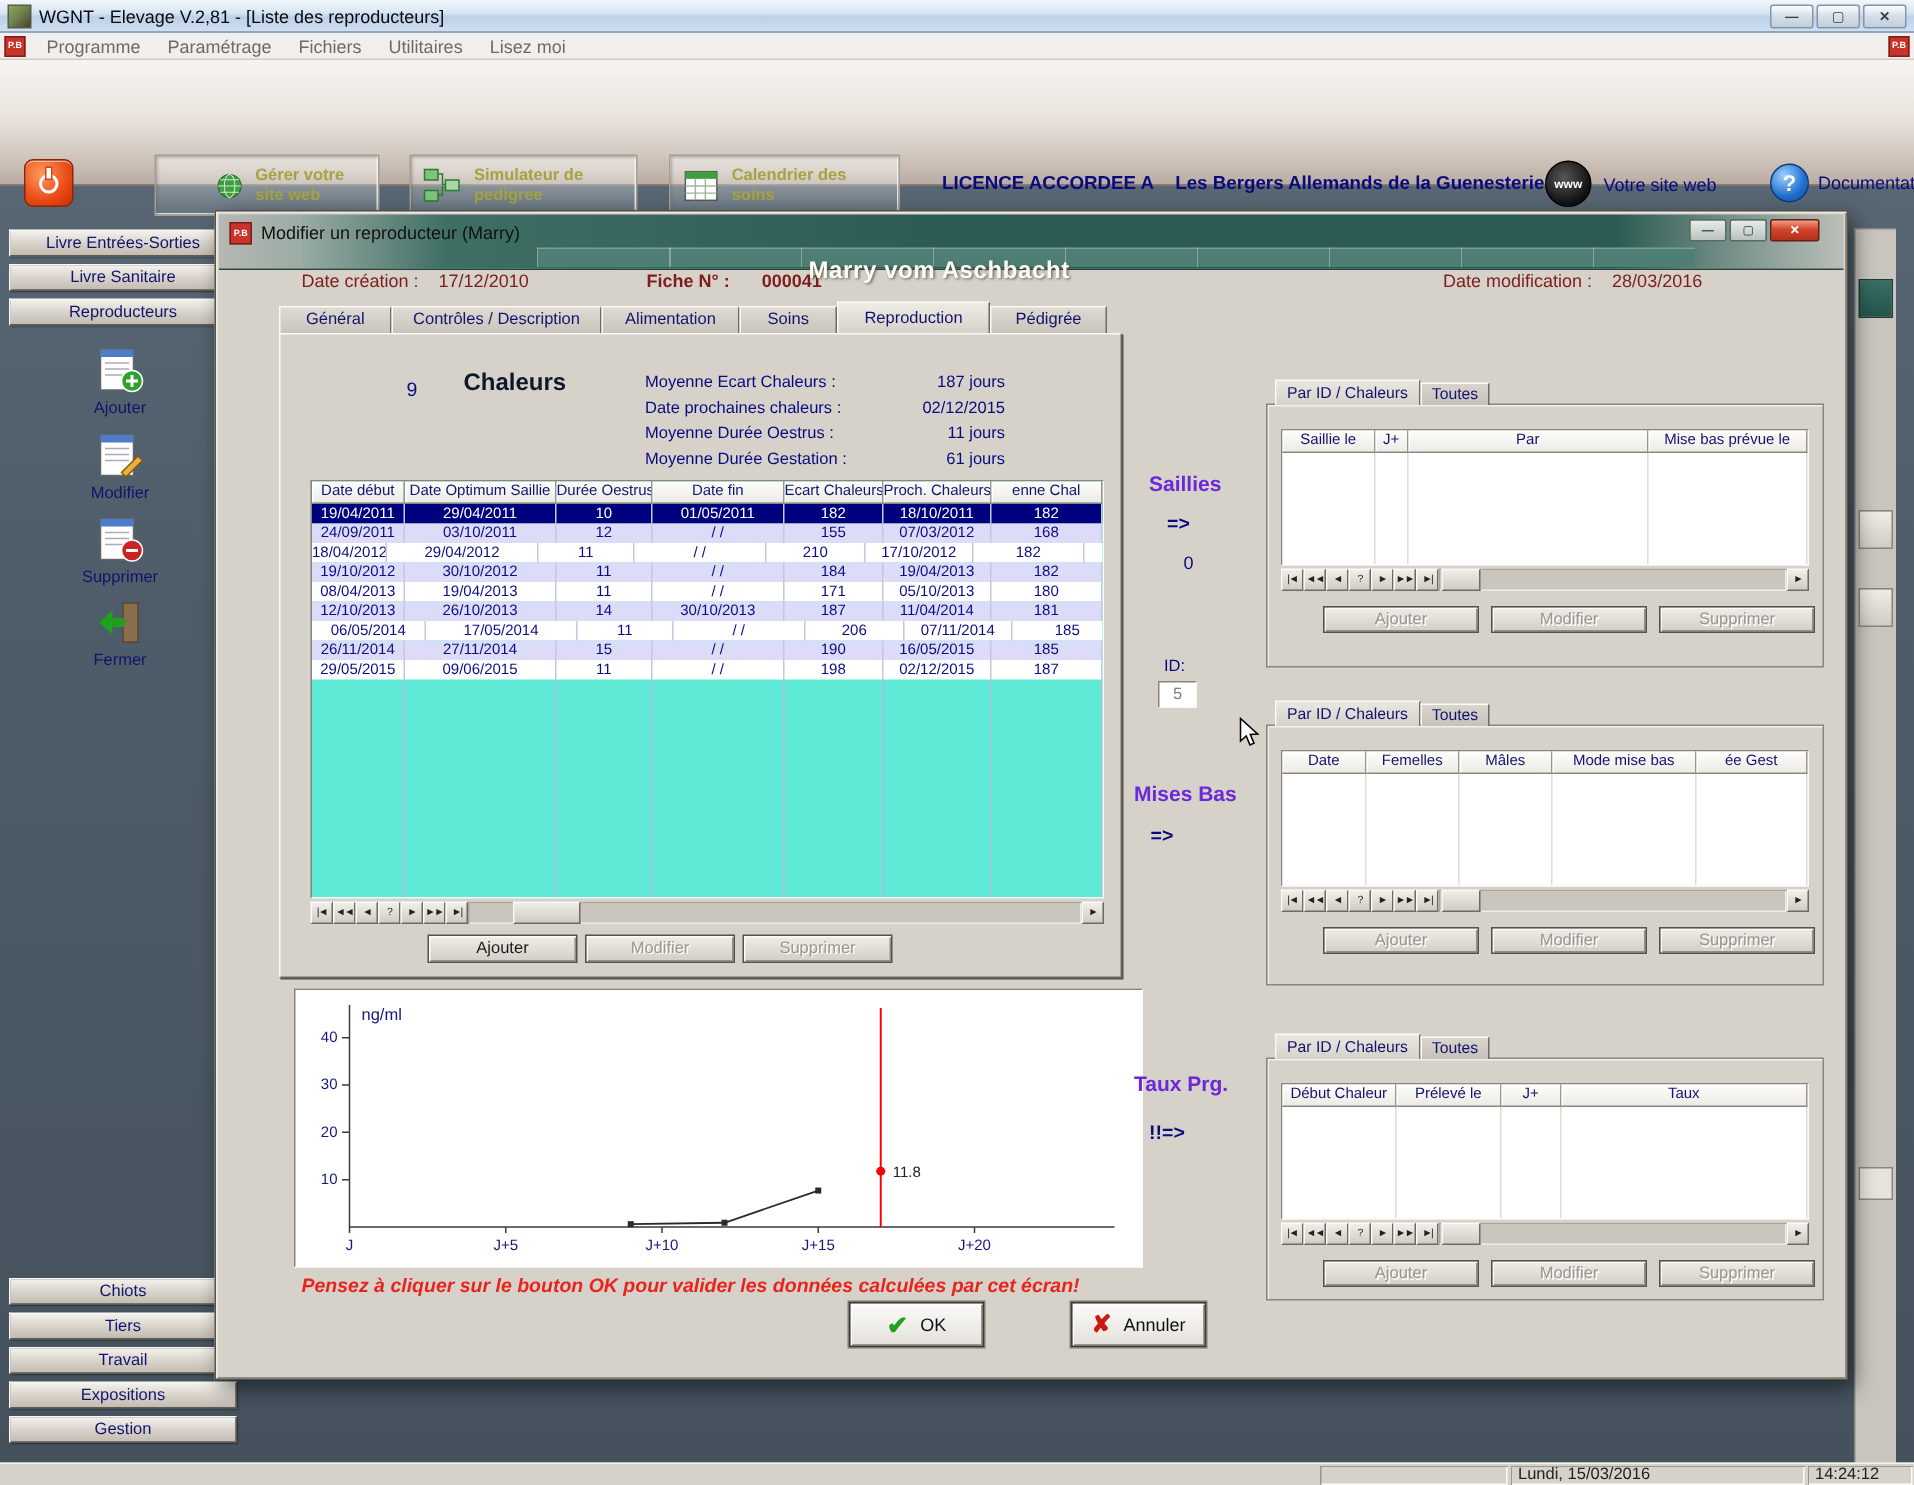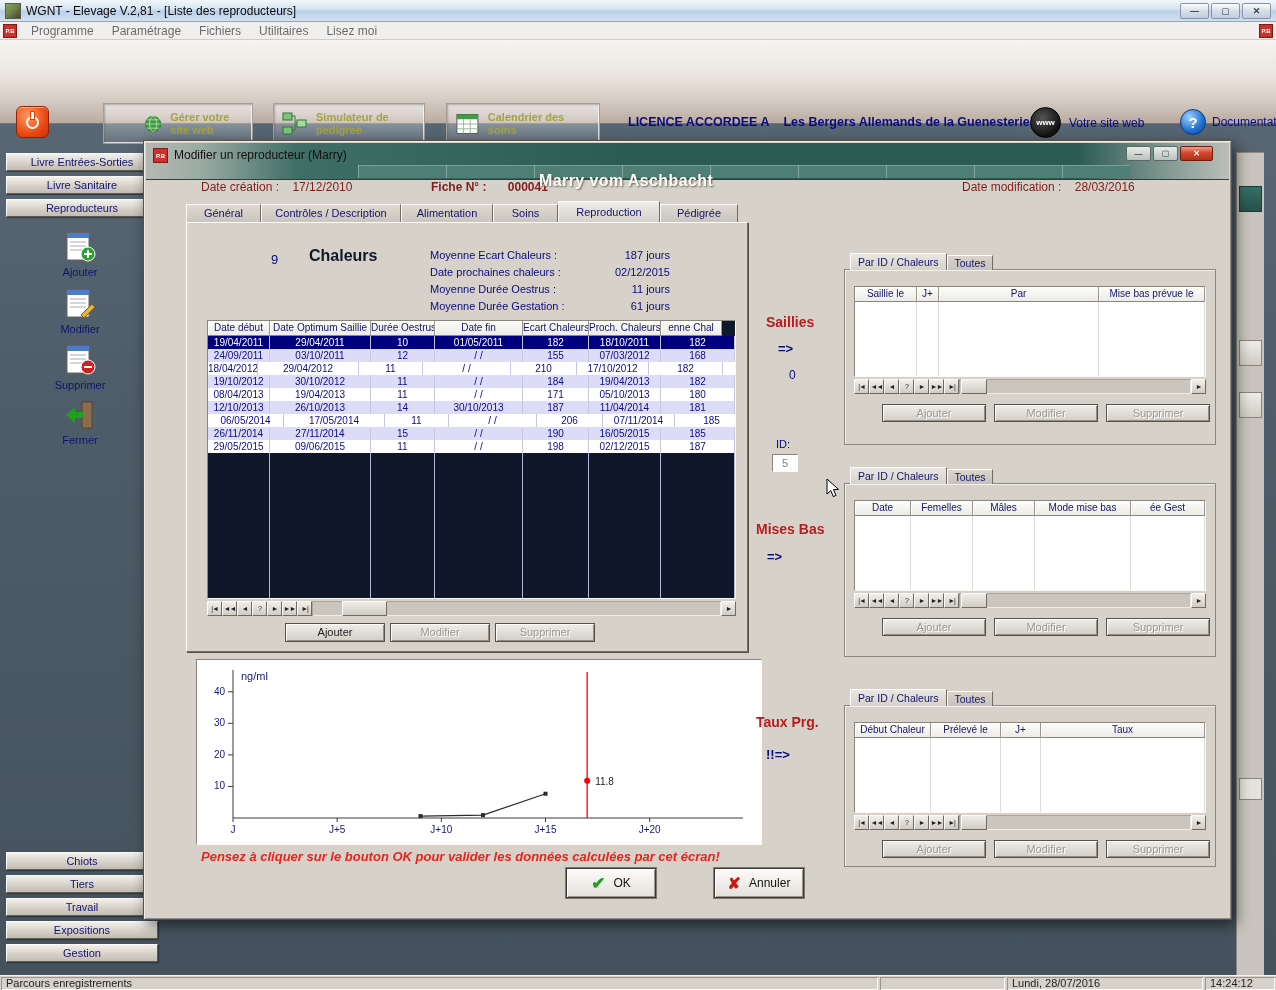--- a/index.html
+++ b/index.html
@@ -68,21 +68,21 @@
 .tabs{position:absolute;left:42px;top:60px;height:21px;display:flex;align-items:flex-end;}
 .tab{height:18px;background:linear-gradient(#dedad2,#c9c5bd);border:1px solid;border-color:#fbfaf7 #6f6b64 #6f6b64 #fbfaf7;border-bottom:none;font-size:11px;color:#13136e;text-align:center;line-height:17px;white-space:nowrap;overflow:hidden;flex-shrink:0;}
 .tab.active{height:21px;line-height:20px;background:linear-gradient(#eeece6,#d6d2ca);z-index:5;}
 .panel{position:absolute;left:42px;top:81px;width:562px;height:430px;background:#d6d2ca;border:1px solid;border-color:#fbfaf7 #6f6b64 #6f6b64 #fbfaf7;box-shadow:1px 1px 0 #55514b;}
 .count9{position:absolute;left:84px;top:29px;font-size:13px;color:#0a0a7e;}
 .chal-title{position:absolute;left:122px;top:24px;font-size:16px;font-weight:bold;color:#0f172a;}
 .stats{position:absolute;left:243px;top:26px;}
 .stat-row{display:flex;height:17px;font-size:11px;color:#0a0a7e;}
 .stat-label{width:160px;}
 .stat-value{width:80px;text-align:right;}
-.gtable{position:absolute;left:20px;top:97px;width:529px;height:279px;border:1px solid;border-color:#8a867f #fbfaf7 #fbfaf7 #8a867f;background:#0f172a;}
+.gtable{position:absolute;left:20px;top:97px;width:529px;height:279px;border:1px solid;border-color:#8a867f #fbfaf7 #fbfaf7 #8a867f;background:#5eead4;}
 .ghdr{display:flex;height:15px;}
 .ghcell{height:15px;background:linear-gradient(#fdfdfb,#ecebe6);border-right:1px solid #9a968e;border-bottom:1px solid #8a867f;box-shadow:inset 1px 1px 0 #fff;font-size:10px;color:#13136e;text-align:center;line-height:14px;white-space:nowrap;overflow:hidden;flex-shrink:0;}
 .gbody{position:absolute;left:0;top:15px;right:0;bottom:0;overflow:hidden;}
 .trow{display:flex;height:13px;background:#fff;}
 .trow.alt{background:#dcdcf8;}
 .trow.sel{background:#00007e;}
 .trow.sel .tcell{color:#fff;}
 .trow.filler{height:147px;background:transparent;}
 .tcell{height:100%;font-size:10px;color:#0b0b86;text-align:center;line-height:13px;border-right:1px solid #c6c6de;white-space:nowrap;overflow:hidden;flex-shrink:0;}
 .trow.filler .tcell{border-right:1px solid #b8b8d8;}
@@ -95,21 +95,21 @@
 .btn{position:absolute;width:100px;height:19px;background:linear-gradient(#efede8,#d2cec6);border:1px solid #55514b;box-shadow:inset 1px 1px 0 #fcfbf8,inset -1px -1px 0 #928e86;font-size:11px;color:#1c1c1c;text-align:center;line-height:17px;}
 .btn.disabled{color:#9b978f;text-shadow:1px 1px 0 #fff;}
 .btn.small{width:104px;height:18px;line-height:16px;}
 .chart-box{position:absolute;left:52px;top:518px;width:566px;height:186px;background:#fff;border:1px solid;border-color:#8a867f #fbfaf7 #fbfaf7 #8a867f;}
 .warning{position:absolute;left:57px;top:708px;font-size:13px;font-weight:bold;font-style:italic;color:#e8241c;white-space:nowrap;}
 .ok-btn,.cancel-btn{position:absolute;top:727px;width:90px;height:30px;background:linear-gradient(#fcfbf9,#e4e1db);border:1px solid #3c3a36;box-shadow:inset 1px 1px 0 #fff,inset -1px -1px 0 #9a968e,0 0 0 1px #7c7872;display:flex;align-items:center;justify-content:center;gap:8px;font-size:12px;color:#111;}
 .ok-btn{left:422px;}
 .cancel-btn{left:570px;}
 .chk::before{content:"✔";color:#1fa11f;font-size:17px;font-weight:bold;}
 .crs::before{content:"✘";color:#cc1713;font-size:16px;font-weight:bold;}
-.side-label{position:absolute;font-size:14px;font-weight:bold;color:#b91c1c;white-space:nowrap;}
+.side-label{position:absolute;font-size:14px;font-weight:bold;color:#6d28d9;white-space:nowrap;}
 .side-arrow{position:absolute;font-size:13px;font-weight:bold;color:#0a0a7e;}
 .side-count{position:absolute;font-size:12px;color:#0a0a7e;}
 .id-label{position:absolute;left:632px;top:297px;font-size:11px;color:#0a0a7e;}
 .id-field{position:absolute;left:628px;top:313px;width:26px;height:18px;background:#fff;border:1px solid;border-color:#8a867f #fbfaf7 #fbfaf7 #8a867f;font-size:11px;color:#808080;text-align:center;line-height:16px;}
 .rpanel{position:absolute;left:700px;width:372px;}
 #panel-saillies{top:112px;height:192px;}
 #panel-misesbas{top:326px;height:190px;}
 #panel-taux{top:548px;height:178px;}
 .ptabs{position:absolute;left:6px;top:0;height:17px;display:flex;align-items:flex-end;z-index:2;}
 .ptab{height:15px;background:linear-gradient(#d9d5cd,#c6c2ba);border:1px solid;border-color:#fbfaf7 #6f6b64 #6f6b64 #fbfaf7;border-bottom:none;font-size:10.5px;color:#13136e;padding:0 7px;line-height:14px;white-space:nowrap;}
@@ -331,21 +331,21 @@
           </div>
         </div>
       <div class="gtable">
         <div class="ghdr" id="main-hdr">
             <div class="ghcell" style="width: 62px;">Date début</div>
             <div class="ghcell" style="width: 101px;">Date Optimum Saillie</div>
             <div class="ghcell" style="width: 64px;">Durée Oestrus</div>
             <div class="ghcell" style="width: 88px;">Date fin</div>
             <div class="ghcell" style="width: 66px;">Ecart Chaleurs</div>
             <div class="ghcell" style="width: 72px;">Proch. Chaleurs</div>
-            <div class="ghcell" style="width: 61px;">enne Chal</div>
+            <div class="ghcell" style="width: 74px;">enne Chal</div>
           </div>
         <div class="gbody" id="main-body">
             <div class="trow sel">
               <div class="tcell" style="width: 62px;">19/04/2011</div>
               <div class="tcell" style="width: 101px;">29/04/2011</div>
               <div class="tcell" style="width: 64px;">10</div>
               <div class="tcell" style="width: 88px;">01/05/2011</div>
               <div class="tcell" style="width: 66px;">182</div>
               <div class="tcell" style="width: 72px;">18/10/2011</div>
               <div class="tcell" style="width: 74px;">182</div>
@@ -632,19 +632,18 @@
           </div>
         </div>
       </div>
   </div>
 
   <svg class="cursor" width="14" height="22" viewBox="0 0 14 22">
     <polygon points="1,1 1,16 4.8,12.6 7.3,18.6 10,17.4 7.5,11.6 12.5,11.4" fill="#fff" stroke="#000" stroke-width="1"></polygon>
   </svg>
 
   <div class="statusbar">
-    <div class="sb-sec" style="left:1px;width:877px;">Parcours enregistrements</div>
     <div class="sb-sec" style="left:880px;width:125px;"></div>
-    <div class="sb-sec" style="left:1007px;width:196px;">Lundi, 28/07/2016</div>
+    <div class="sb-sec" style="left:1007px;width:196px;">Lundi, 15/03/2016</div>
     <div class="sb-sec" style="left:1205px;width:70px;">14:24:12</div>
   </div>
 
 </div>
 
 </body></html>

